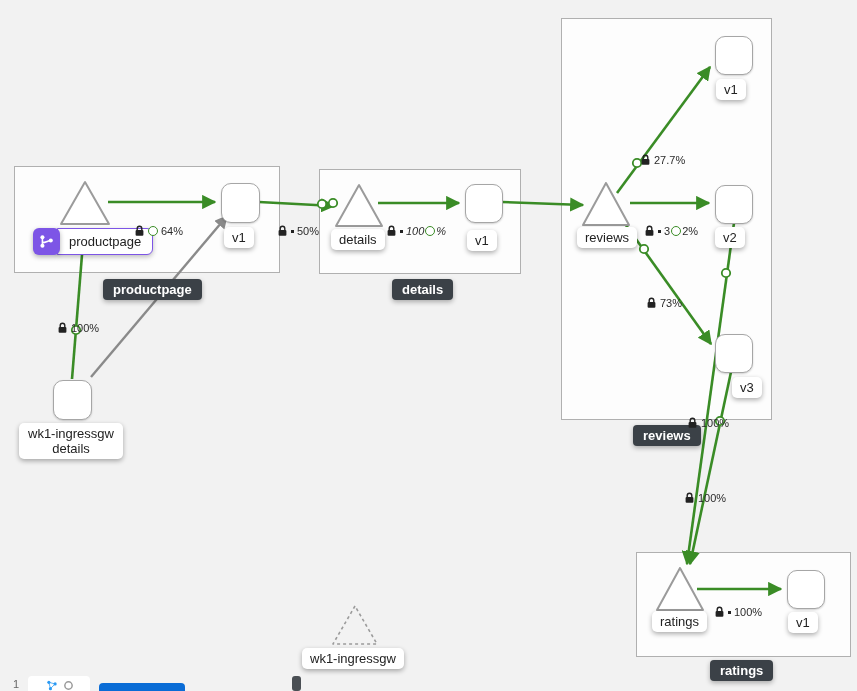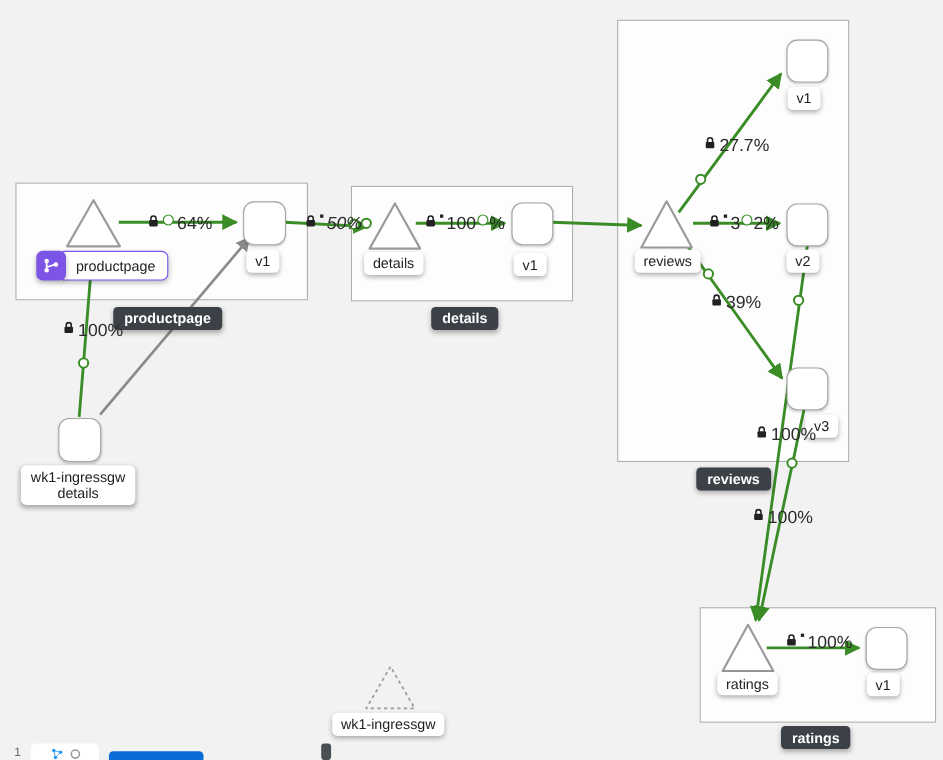--- a/index.html
+++ b/index.html
@@ -7,22 +7,22 @@
           font-family:"Liberation Sans",sans-serif;}
   .group{position:absolute;background:#fdfdfd;border:1px solid #b0b0b0;}
   .svglayer{position:absolute;left:0;top:0;}
   .vbox{position:absolute;background:#fff;border:1.6px solid #a6a6a6;border-radius:10px;
         box-shadow:0 1px 2px rgba(0,0,0,.18);}
   .nlabel{position:absolute;background:#fff;border-radius:5px;padding:3px 8px;font-size:13px;
           color:#222;box-shadow:0 2px 5px rgba(0,0,0,.32);white-space:nowrap;}
   .center{text-align:center;}
   .badge{position:absolute;background:#3b4147;color:#fff;font-size:13px;font-weight:700;
          padding:3px 10px;border-radius:4px;box-shadow:0 2px 5px rgba(0,0,0,.3);white-space:nowrap;}
-  .elabel{position:absolute;display:flex;gap:3px;font-size:16px;color:#2b2b2b;
-          white-space:nowrap;}
+  .elabel{position:absolute;display:flex;align-items:center;gap:3px;font-size:11px;color:#2b2b2b;
+          white-space:nowrap;margin-top:30px;}
   .ring{width:8px;height:8px;border:1.8px solid #3a8c26;border-radius:50%;background:#fff;
         display:inline-block;flex:none;}
   .sq{width:3px;height:3px;background:#222;display:inline-block;flex:none;}
   .lock{flex:none;}
   .pp-label{position:absolute;display:flex;align-items:stretch;height:27px;}
   .pp-badge{width:27px;background:#7d55e6;border-radius:6px;display:flex;align-items:center;
             justify-content:center;z-index:2;box-shadow:0 2px 5px rgba(0,0,0,.3);}
   .pp-text{background:#fff;border:1.5px solid #7d55e6;border-radius:0 6px 6px 0;margin-left:-3px;
            display:flex;align-items:center;padding:0 11px;font-size:13px;color:#222;
            box-shadow:0 2px 5px rgba(0,0,0,.25);}
@@ -133,30 +133,30 @@
 
   <div class="elabel" style="left:134px;top:195px;">
     <svg class="lock" width="11" height="12" viewBox="0 0 11 12">
         <path d="M3.2 5.2V3.6a2.3 2.3 0 0 1 4.6 0v1.6" fill="none" stroke="#222" stroke-width="1.4"></path>
         <rect x="1.6" y="5" width="7.8" height="5.8" rx="1" fill="#222"></rect>
       </svg>
     <span class="ring"></span>
     <span>64%</span>
   </div>
 
-  <div class="elabel" style="left:277px;top:195px;font-style:italic;">
+  <div class="elabel" style="left:277px;top:195px;">
     <svg class="lock" width="11" height="12" viewBox="0 0 11 12">
         <path d="M3.2 5.2V3.6a2.3 2.3 0 0 1 4.6 0v1.6" fill="none" stroke="#222" stroke-width="1.4"></path>
         <rect x="1.6" y="5" width="7.8" height="5.8" rx="1" fill="#222"></rect>
       </svg>
     <span class="sq"></span>
     <span>50%</span>
   </div>
 
-  <div class="elabel" style="left:386px;top:195px;">
+  <div class="elabel" style="left:386px;top:195px;font-style:italic;">
     <svg class="lock" width="11" height="12" viewBox="0 0 11 12">
         <path d="M3.2 5.2V3.6a2.3 2.3 0 0 1 4.6 0v1.6" fill="none" stroke="#222" stroke-width="1.4"></path>
         <rect x="1.6" y="5" width="7.8" height="5.8" rx="1" fill="#222"></rect>
       </svg>
     <span class="sq"></span>
     <span>100</span>
     <span class="ring" style="margin:0 -2px;"></span>
     <span>%</span>
   </div>
 
@@ -177,21 +177,21 @@
     <span>3</span>
     <span class="ring" style="margin:0 -2px;"></span>
     <span>2%</span>
   </div>
 
   <div class="elabel" style="left:646px;top:267px;">
     <svg class="lock" width="11" height="12" viewBox="0 0 11 12">
         <path d="M3.2 5.2V3.6a2.3 2.3 0 0 1 4.6 0v1.6" fill="none" stroke="#222" stroke-width="1.4"></path>
         <rect x="1.6" y="5" width="7.8" height="5.8" rx="1" fill="#222"></rect>
       </svg>
-    <span>39%</span>
+    <span>73%</span>
   </div>
 
   <div class="elabel" style="left:687px;top:387px;">
     <svg class="lock" width="11" height="12" viewBox="0 0 11 12">
         <path d="M3.2 5.2V3.6a2.3 2.3 0 0 1 4.6 0v1.6" fill="none" stroke="#222" stroke-width="1.4"></path>
         <rect x="1.6" y="5" width="7.8" height="5.8" rx="1" fill="#222"></rect>
       </svg>
     <span>100%</span>
   </div>
 

